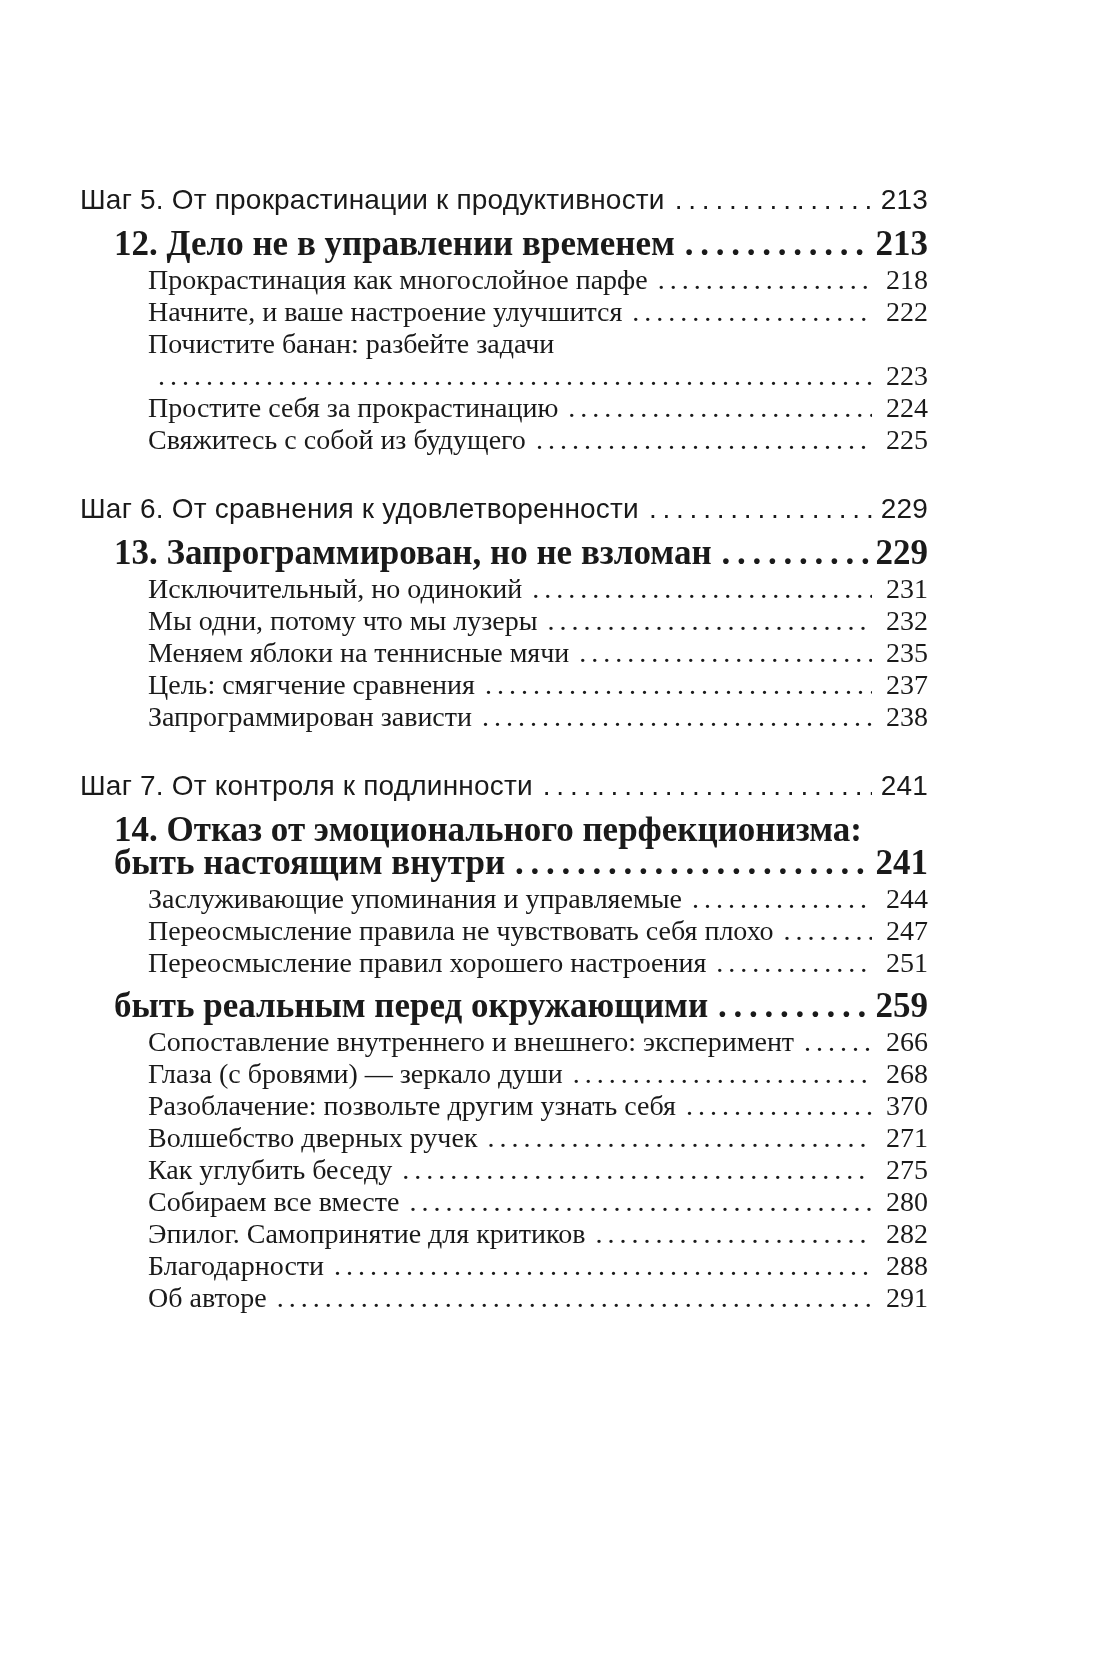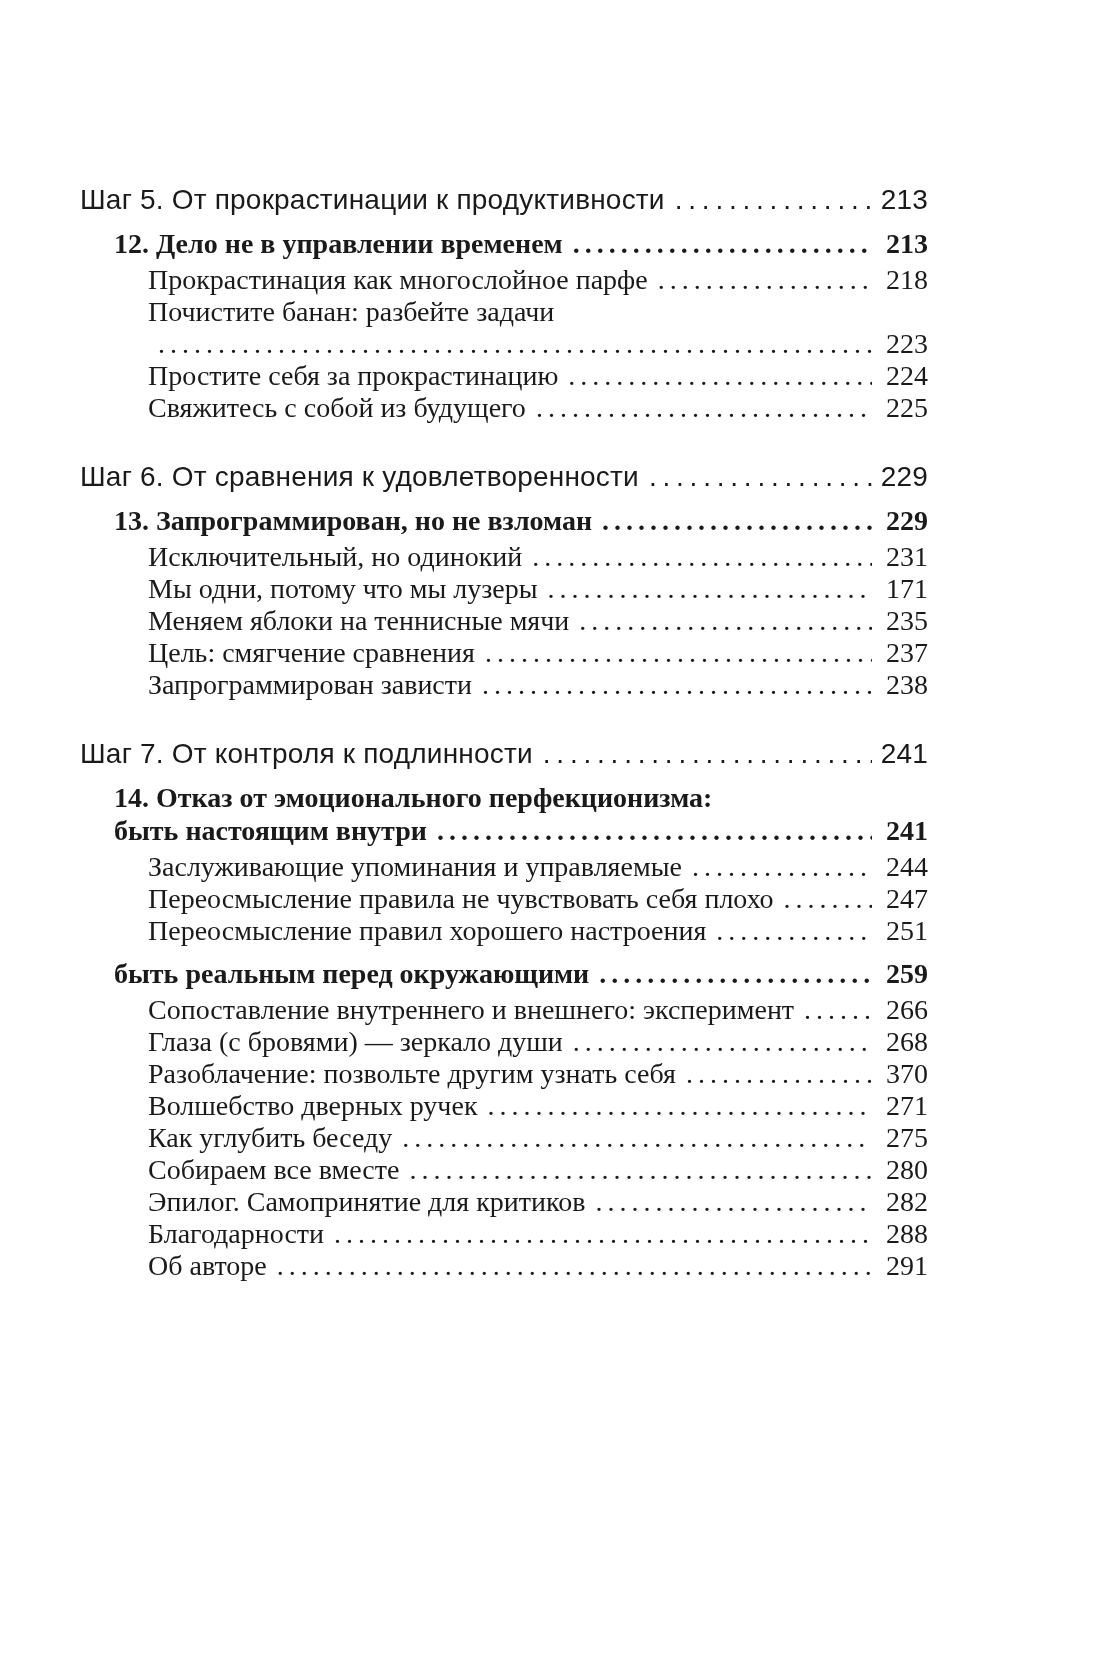--- a/index.html
+++ b/index.html
@@ -36,21 +36,21 @@
     font-size: 28px;
     line-height: 34px;
     font-weight: 400;
     letter-spacing: 0.2px;
   }
 
   
   .entry.chapter { margin-top: 10px; margin-bottom: 4px; margin-left: 34px; }
   .entry.chapter .line {
     font-family: "Liberation Serif", "DejaVu Serif", serif;
-    font-size: 28px;
+    font-size: 35px;
     line-height: 33px;
     font-weight: 700;
   }
 
   
   .entry.sub { margin-left: 68px; }
   .entry.sub .line {
     font-family: "Liberation Serif", "DejaVu Serif", serif;
     font-size: 28px;
     line-height: 32px;
@@ -101,20 +101,27 @@
     </div>
 
     <div class="entry sub">
       <div class="line">
           <span class="title">Прокрастинация как многослойное парфе</span>
           <span class="leader"></span>
           <span class="pg">218</span>
         </div>
     </div>
 
+    <div class="entry sub">
+      <div class="line">
+          <span class="title">Начните, и ваше настроение улучшится</span>
+          <span class="leader"></span>
+          <span class="pg">222</span>
+        </div>
+    </div>
 
     <div class="entry sub">
       <div class="line">
           <span class="title">Почистите банан: разбейте задачи</span>
         </div>
       <div class="line">
           <span class="leader"></span>
           <span class="pg">223</span>
         </div>
     </div>
@@ -156,21 +163,21 @@
           <span class="title">Исключительный, но одинокий</span>
           <span class="leader"></span>
           <span class="pg">231</span>
         </div>
     </div>
 
     <div class="entry sub">
       <div class="line">
           <span class="title">Мы одни, потому что мы лузеры</span>
           <span class="leader"></span>
-          <span class="pg">171</span>
+          <span class="pg">232</span>
         </div>
     </div>
 
     <div class="entry sub">
       <div class="line">
           <span class="title">Меняем яблоки на теннисные мячи</span>
           <span class="leader"></span>
           <span class="pg">235</span>
         </div>
     </div>

